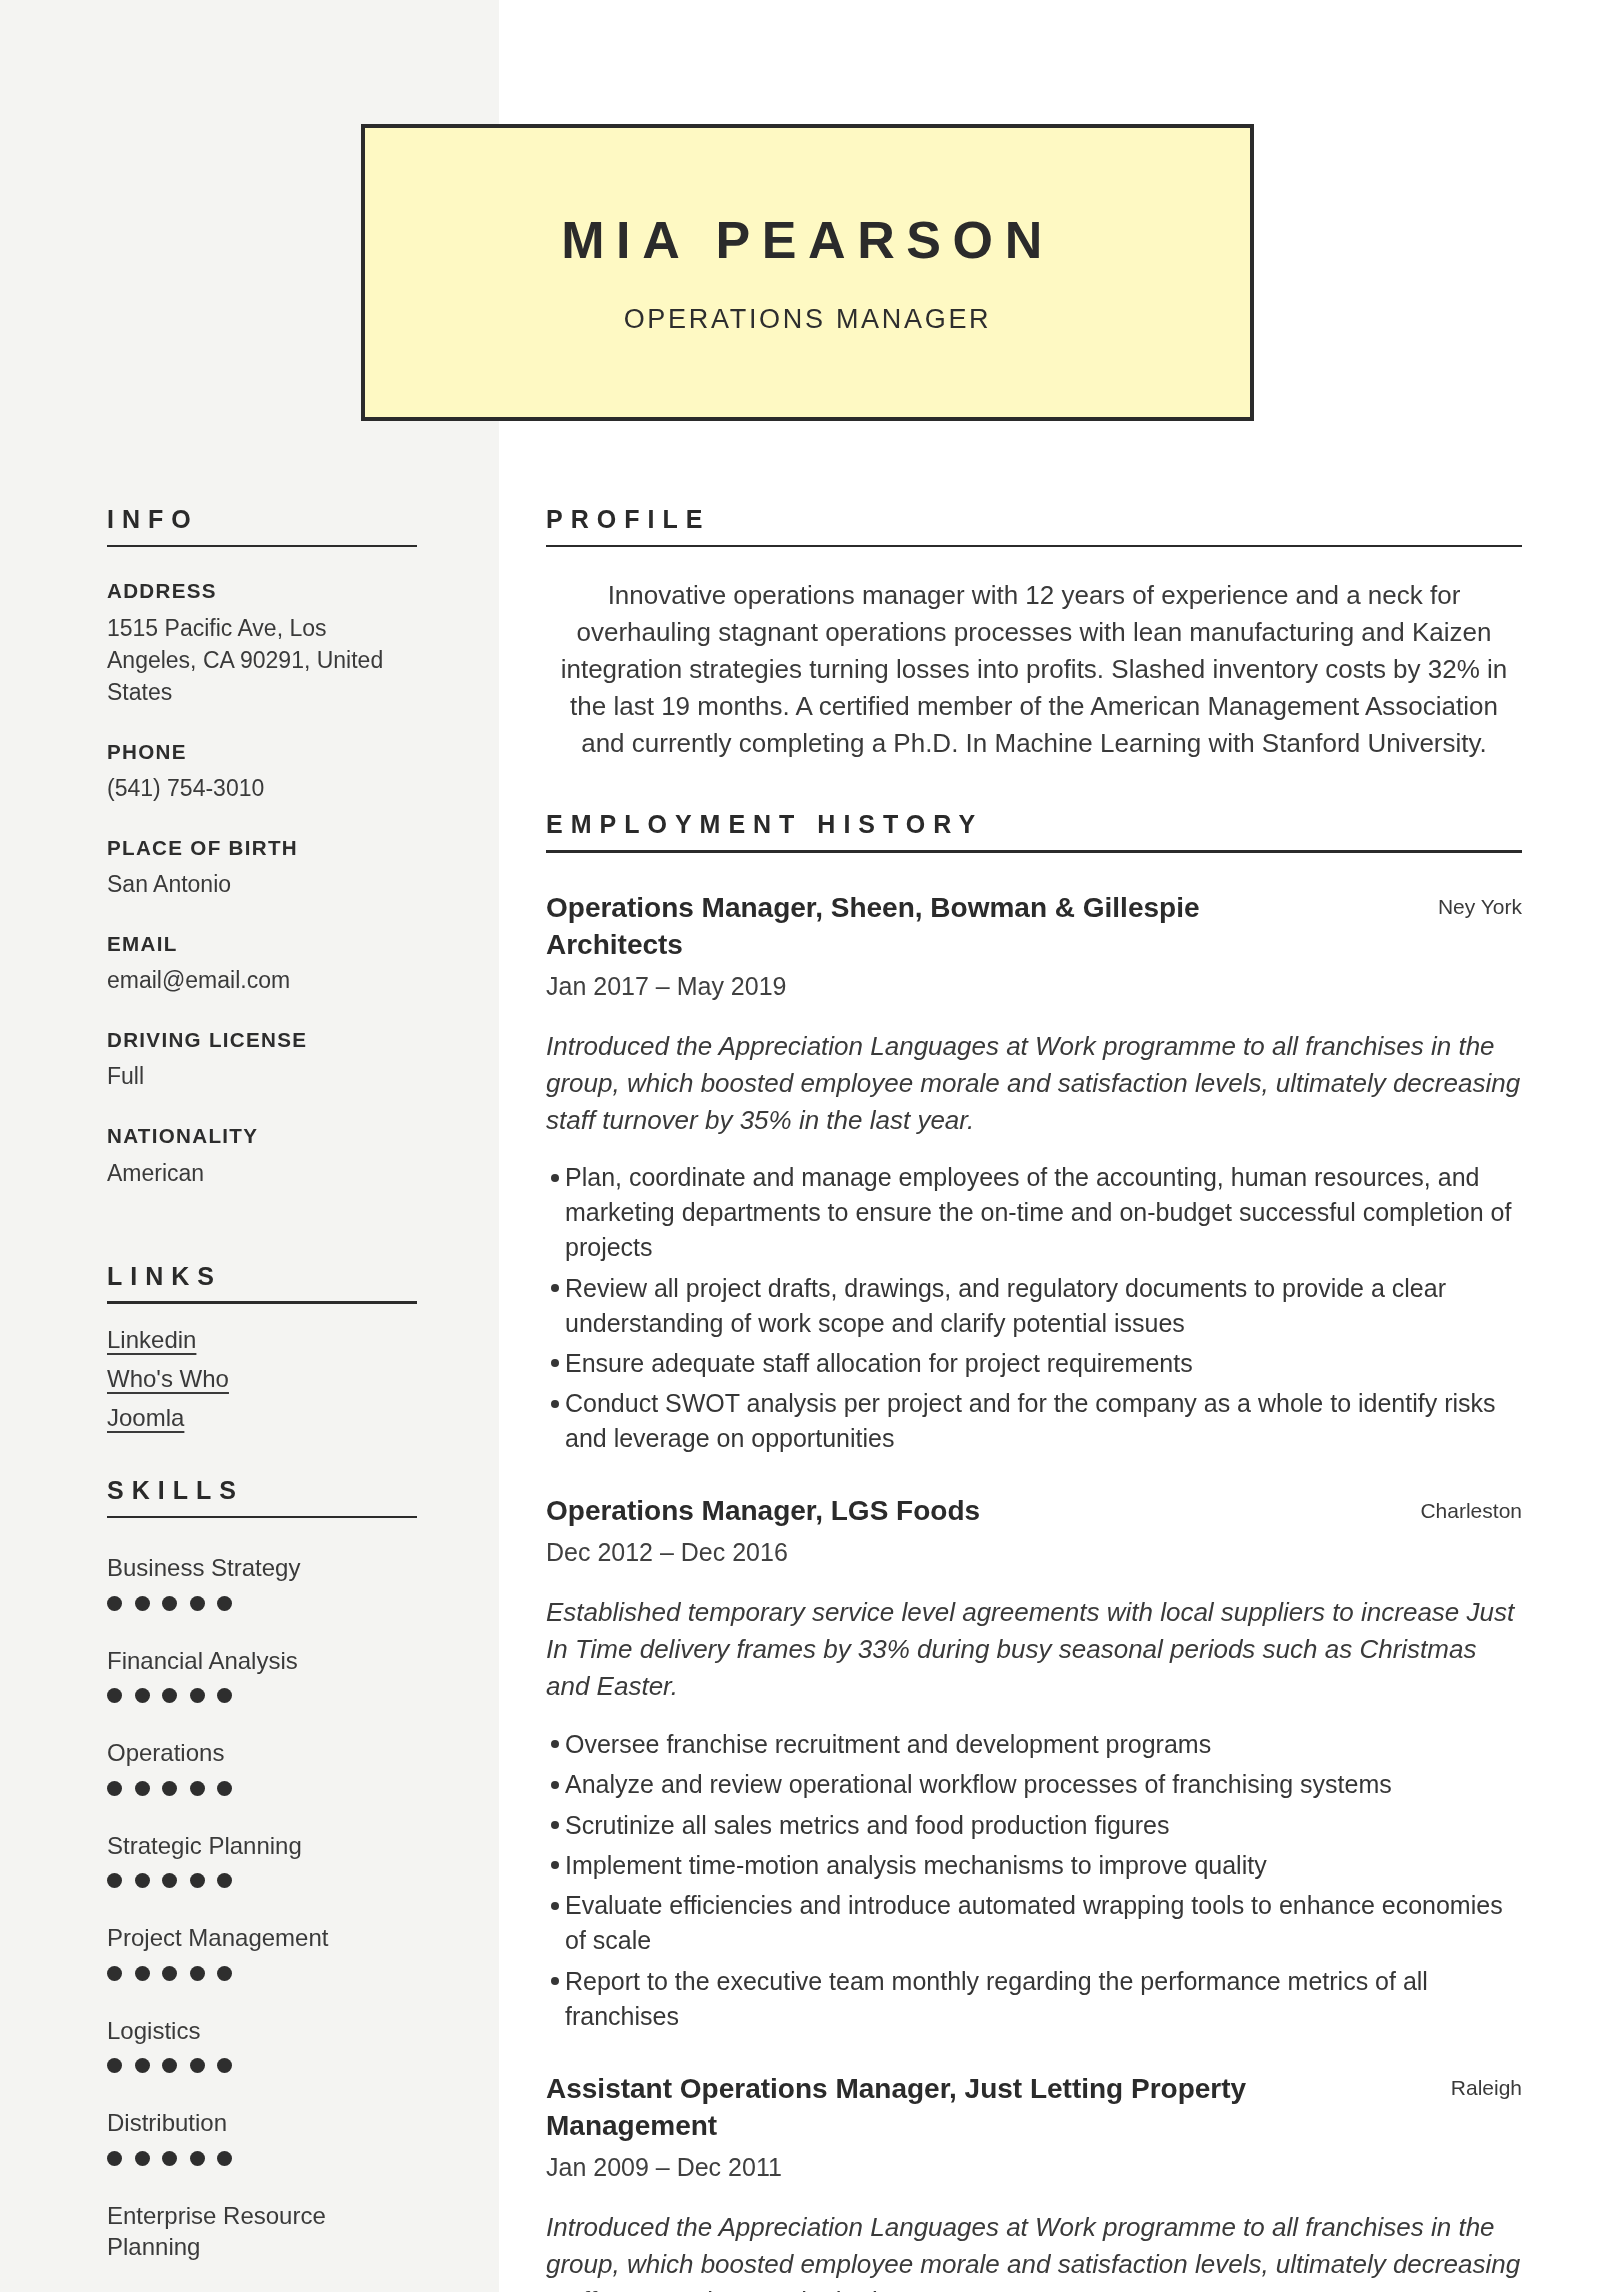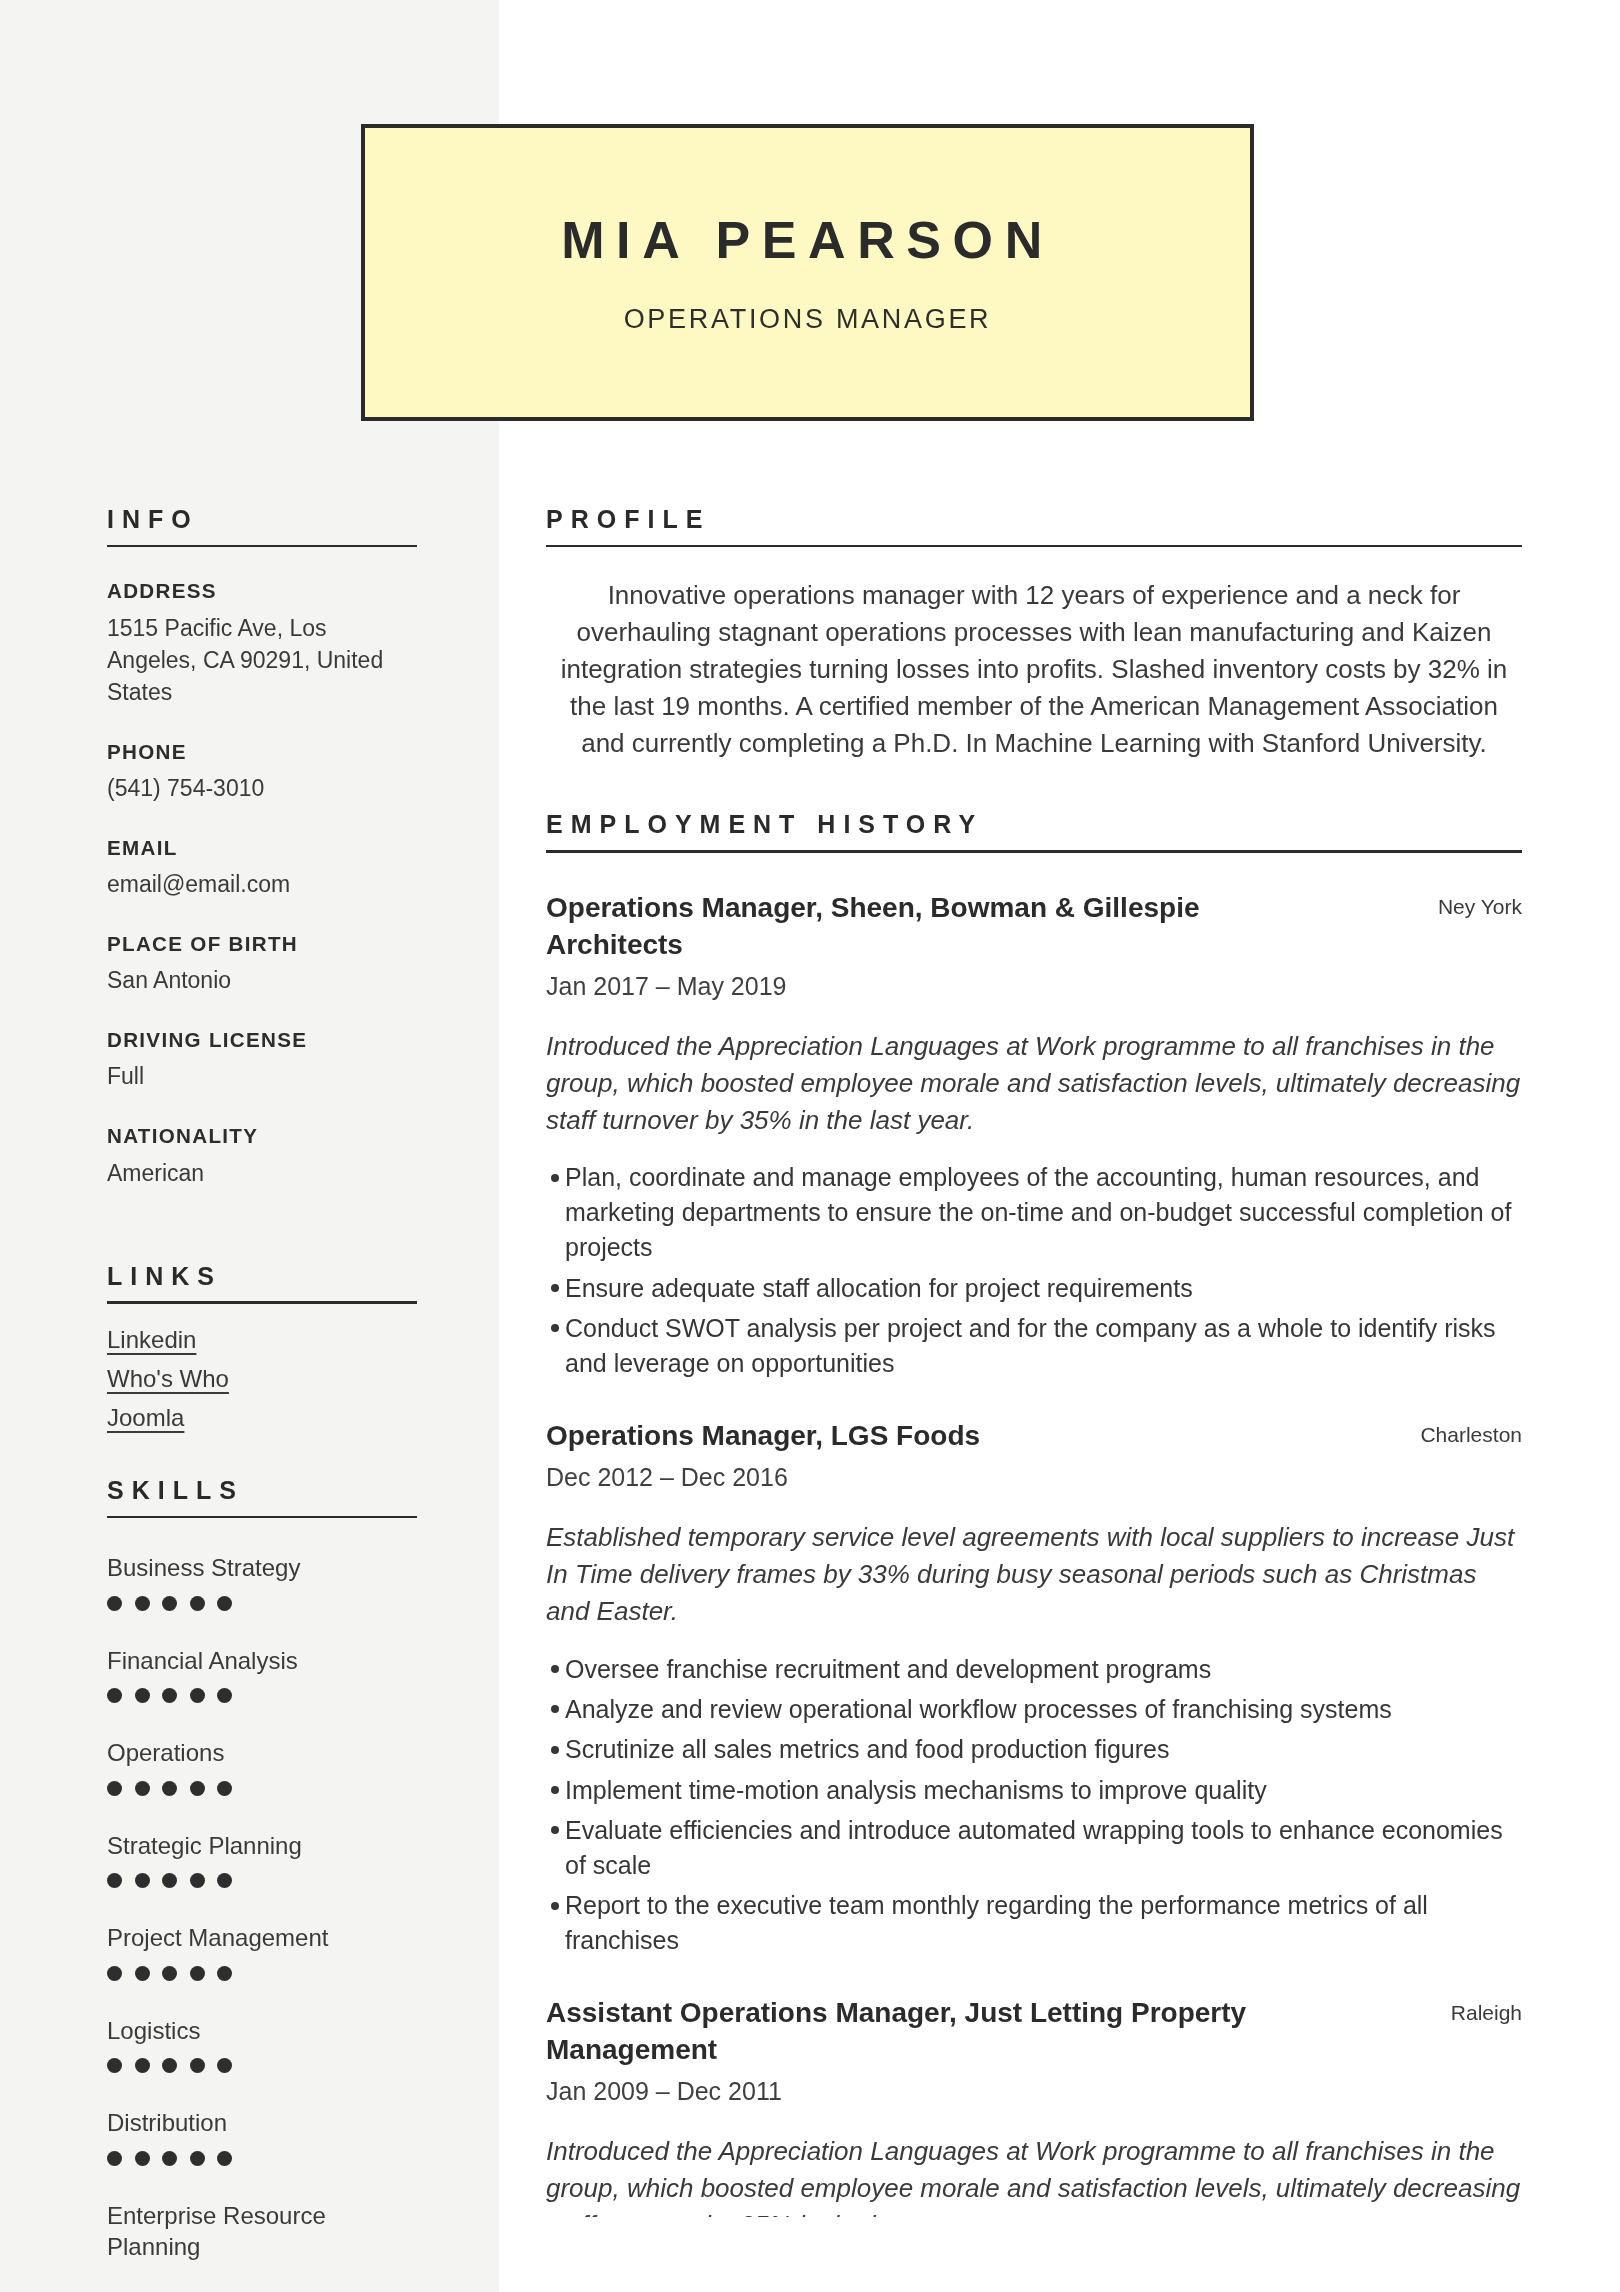--- a/index.html
+++ b/index.html
@@ -152,26 +152,26 @@
 
     <div class="info-block">
       <div class="info-label">ADDRESS</div>
       <div class="info-value">1515 Pacific Ave, Los Angeles, CA 90291, United States</div>
     </div>
     <div class="info-block">
       <div class="info-label">PHONE</div>
       <div class="info-value">(541) 754-3010</div>
     </div>
     <div class="info-block">
+      <div class="info-label">PLACE OF BIRTH</div>
+      <div class="info-value">San Antonio</div>
+    </div>
+    <div class="info-block">
       <div class="info-label">EMAIL</div>
       <div class="info-value">email@email.com</div>
-    </div>
-    <div class="info-block">
-      <div class="info-label">PLACE OF BIRTH</div>
-      <div class="info-value">San Antonio</div>
     </div>
     <div class="info-block">
       <div class="info-label">DRIVING LICENSE</div>
       <div class="info-value">Full</div>
     </div>
     <div class="info-block">
       <div class="info-label">NATIONALITY</div>
       <div class="info-value">American</div>
     </div>
   </section>
@@ -279,20 +279,21 @@
 
     <article class="job">
       <div class="job-header">
         <h3 class="job-title">Operations Manager, Sheen, Bowman &amp; Gillespie Architects</h3>
         <div class="job-location">Ney York</div>
       </div>
       <div class="job-dates">Jan 2017 – May 2019</div>
       <p class="job-summary">Introduced the Appreciation Languages at Work programme to all franchises in the group, which boosted employee morale and satisfaction levels, ultimately decreasing staff turnover by 35% in the last year.</p>
       <ul class="job-bullets">
         <li>Plan, coordinate and manage employees of the accounting, human resources, and marketing departments to ensure the on-time and on-budget successful completion of projects</li>
+        <li>Review all project drafts, drawings, and regulatory documents to provide a clear understanding of work scope and clarify potential issues</li>
         <li>Ensure adequate staff allocation for project requirements</li>
         <li>Conduct SWOT analysis per project and for the company as a whole to identify risks and leverage on opportunities</li>
       </ul>
     </article>
 
     <article class="job">
       <div class="job-header">
         <h3 class="job-title">Operations Manager, LGS Foods</h3>
         <div class="job-location">Charleston</div>
       </div>

